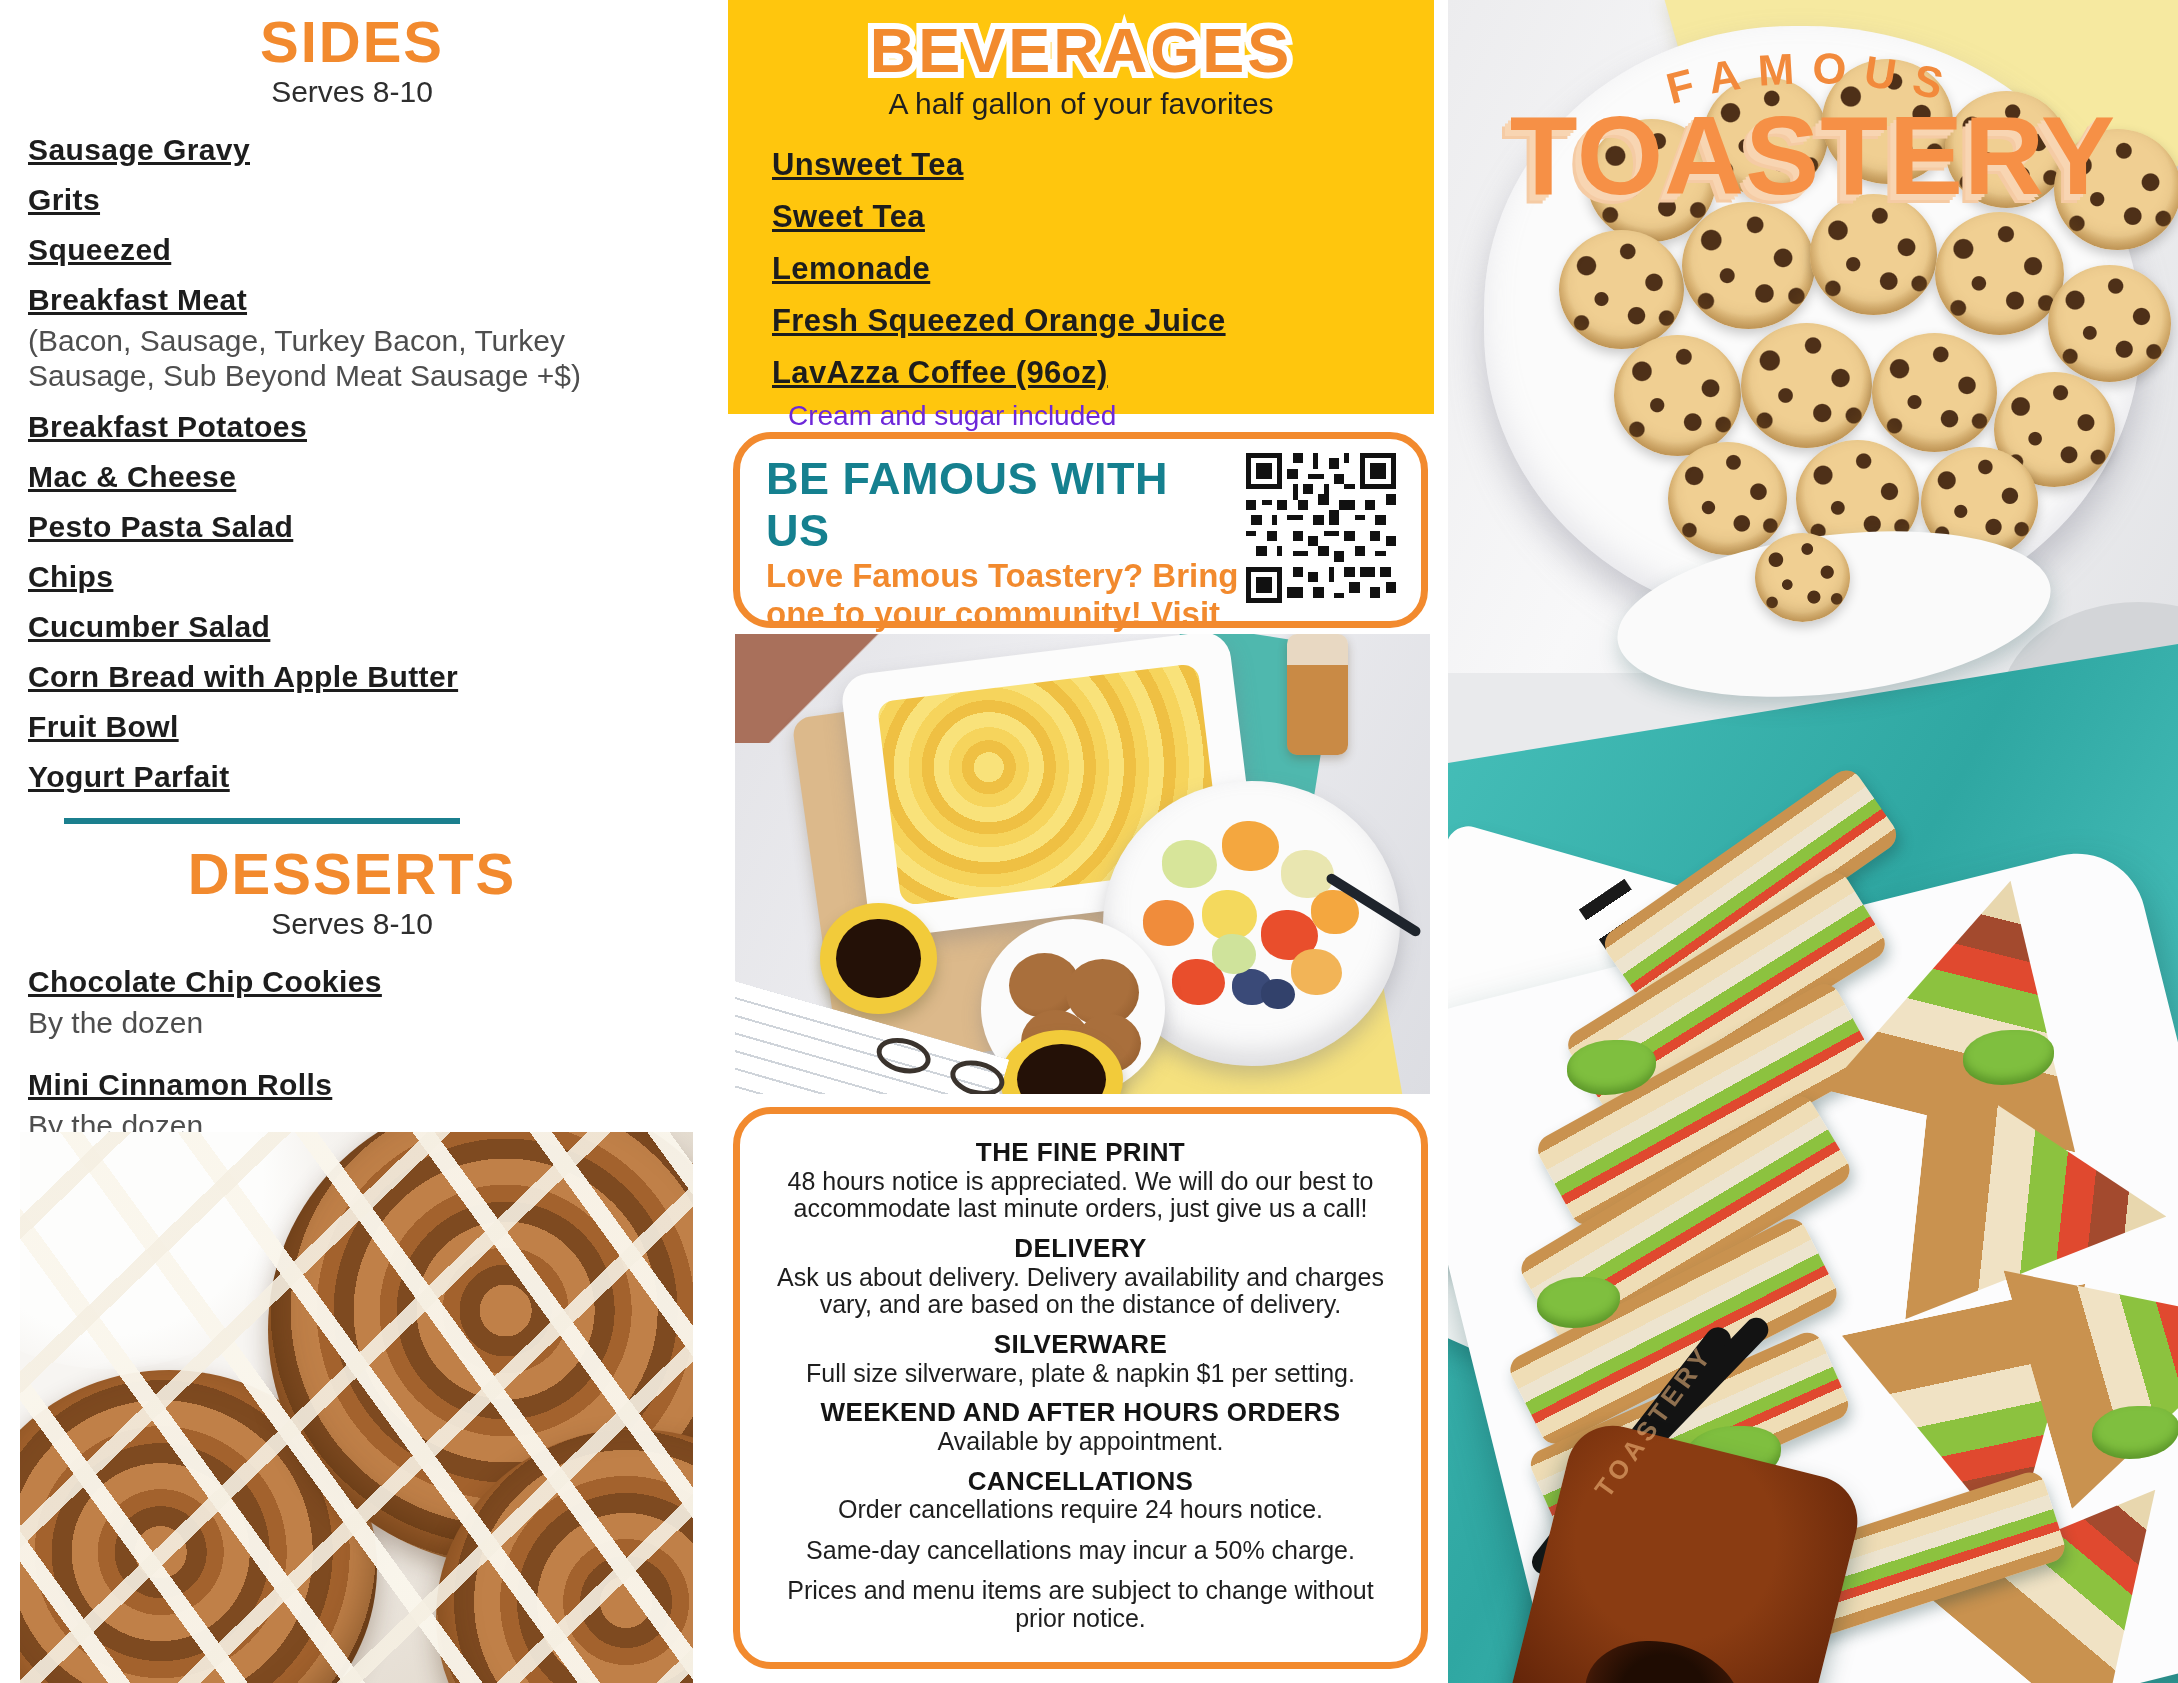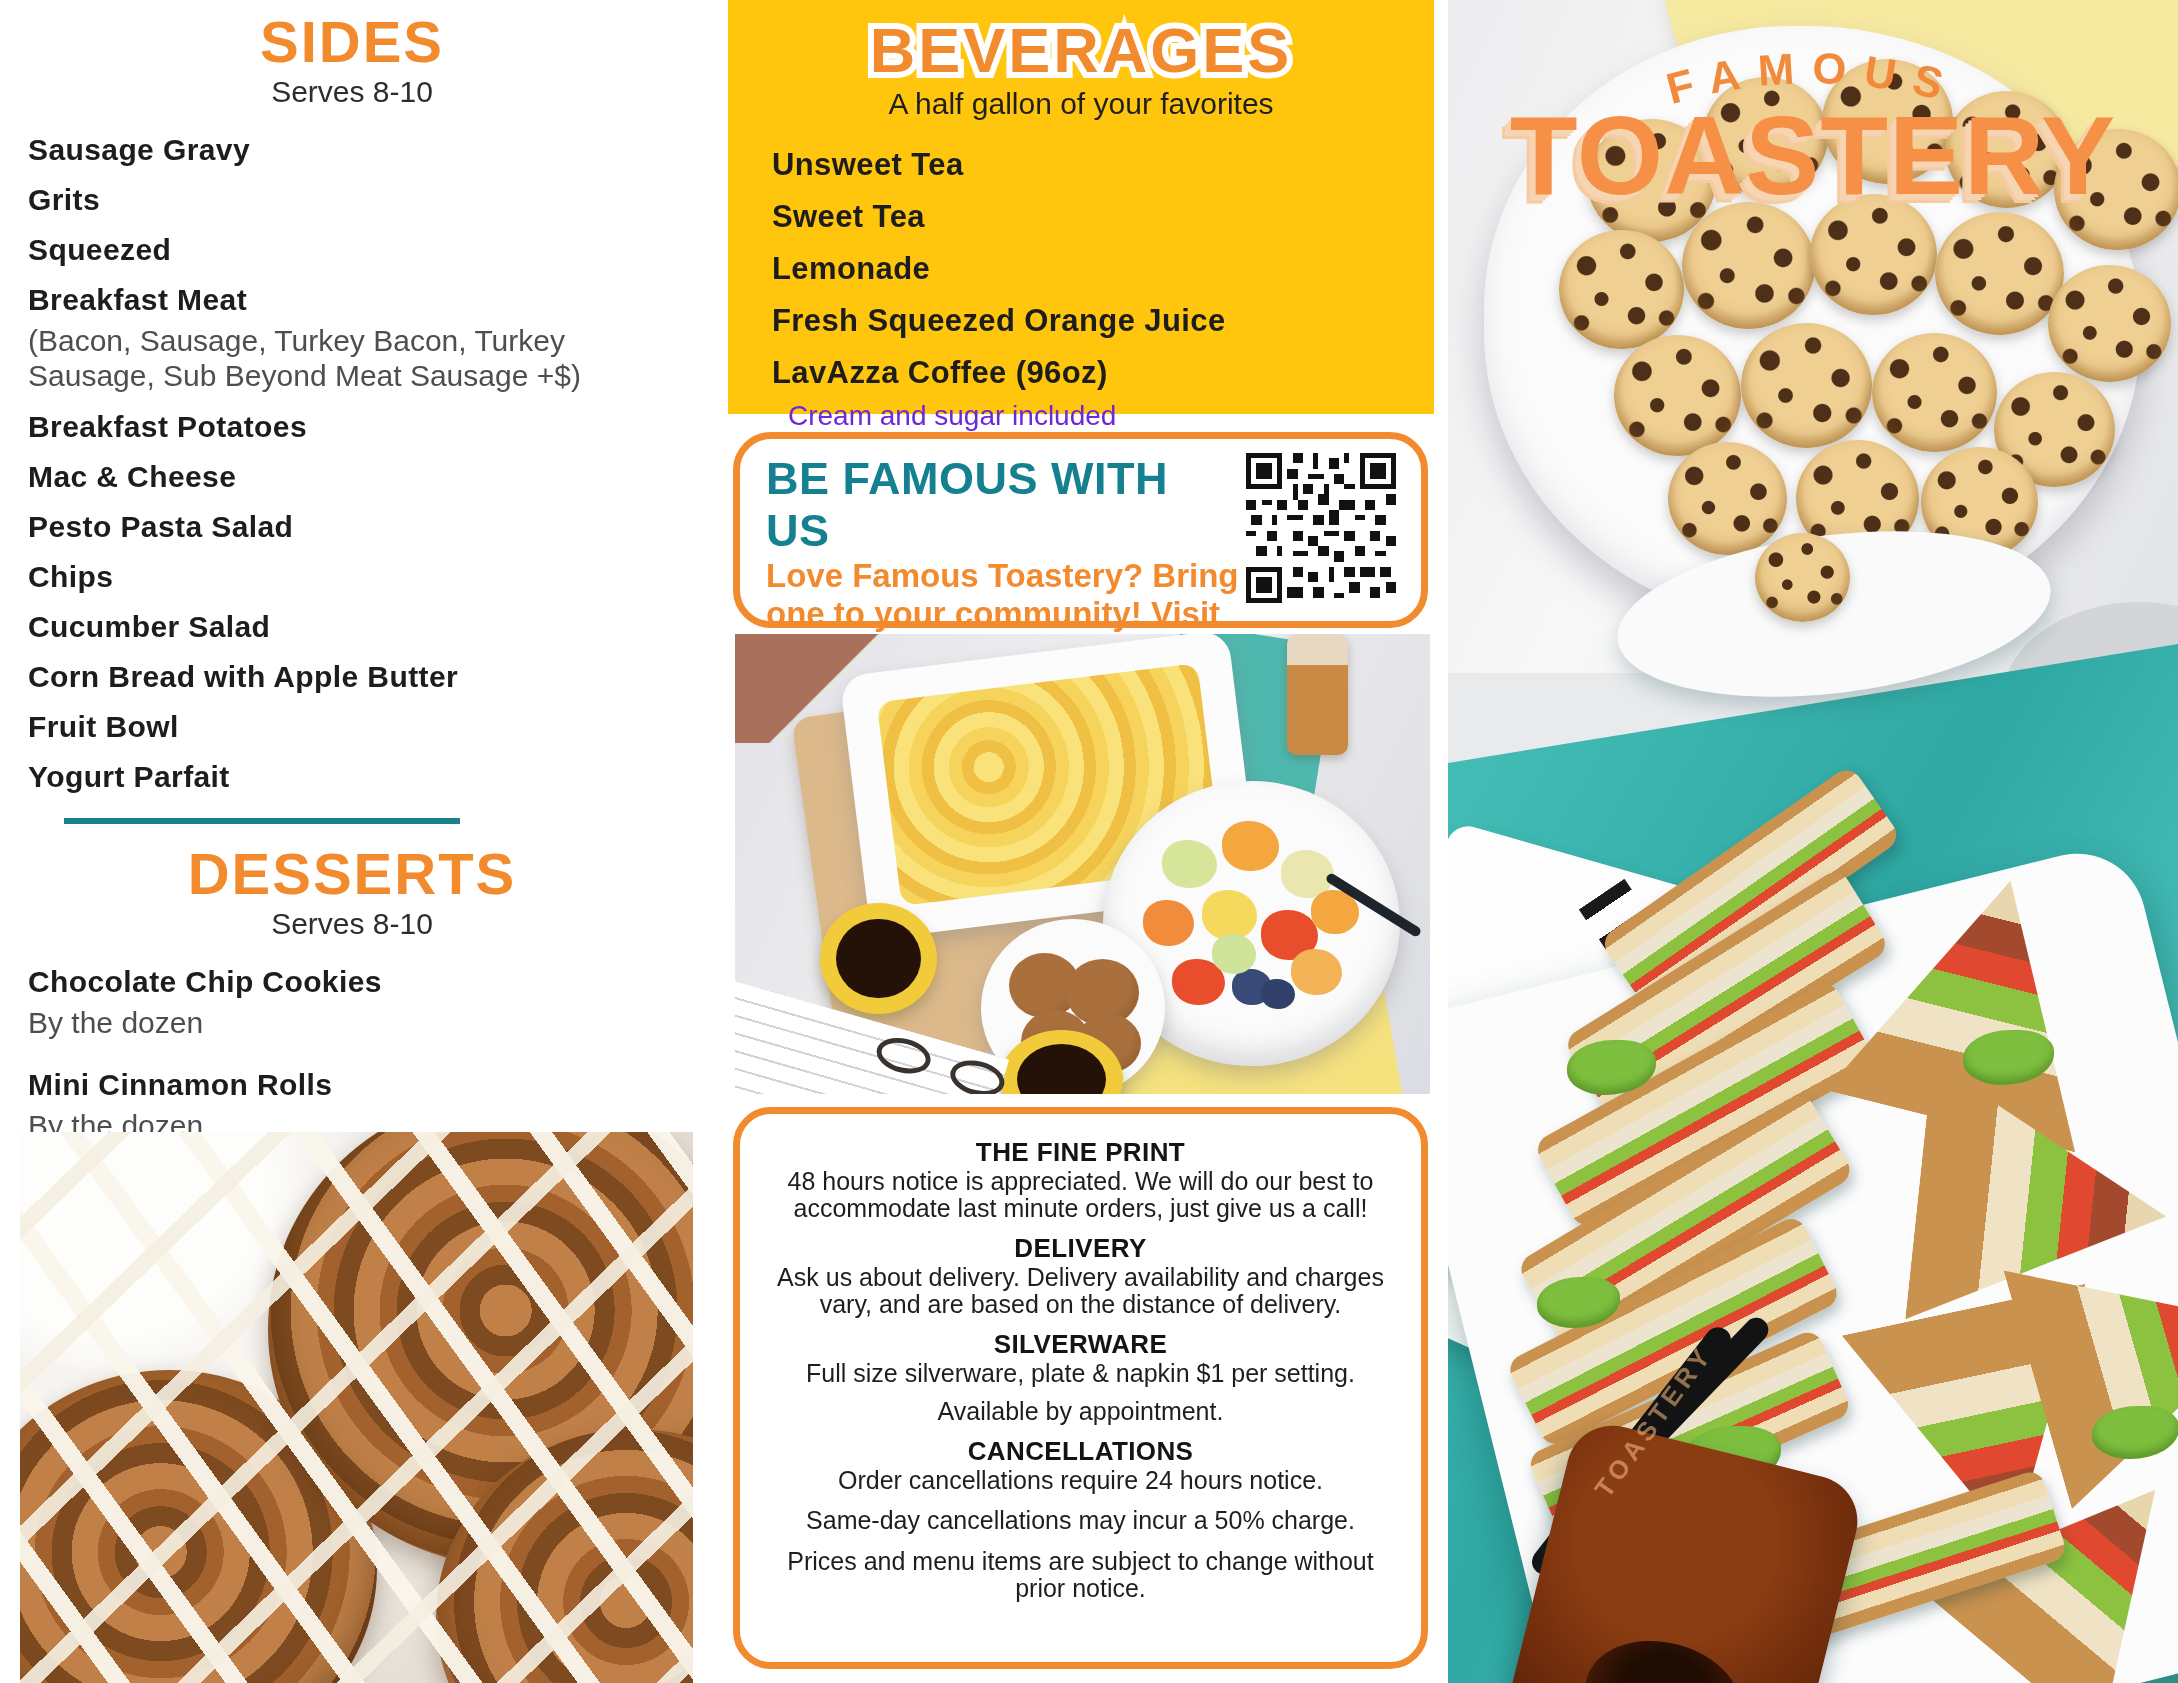--- a/index.html
+++ b/index.html
@@ -8,21 +8,21 @@
     position:relative; background:#ffffff; overflow:hidden;
     font-family:"Liberation Sans","DejaVu Sans",sans-serif; color:#1d1d1d;
   }
 
   
   .col-left { position:absolute; left:28px; top:12px; width:648px; }
   .sec-head { text-align:center; }
   .sec-title { font-size:58px; font-weight:bold; color:#F28A2E; letter-spacing:2px; line-height:1.05; }
   .sec-serves { font-size:30px; color:#2e2e2e; margin-top:2px; }
   .menu-list { margin-top:24px; }
-  .mi-name { font-size:30px; font-weight:bold; color:#1d1d1d; letter-spacing:0.4px; margin-bottom:16px; }
+  .mi-name { font-size:30px; font-weight:bold; color:#1d1d1d; letter-spacing:0.4px; margin-bottom:16px;text-decoration:underline; }
   .mi-note { font-size:30px; color:#4e4e4e; line-height:1.18; margin:-10px 0 16px; white-space:pre-line; }
   .divider { width:396px; height:6px; background:#1B7F8E; margin:24px 0 20px 36px; }
   .dessert-list .mi-name { margin-bottom:6px; }
   .dessert-list .mi { margin-bottom:28px; }
   .dessert-list .mi-note { margin:0; }
 
   
   .photo-rolls { position:absolute; left:20px; top:1132px; width:673px; height:551px; overflow:hidden;
     background: radial-gradient(circle at 12% 18%, #f7f5f2 0 30%, #ece7e0 55%, #ddd2c2 100%); }
   .roll { position:absolute; border-radius:50%;
@@ -416,20 +416,21 @@
         <div class="fp-head">DELIVERY</div>
         <div class="fp-body">Ask us about delivery. Delivery availability and charges vary, and are based on the distance of delivery.</div>
       </div>
 
       <div class="fp-sec">
         <div class="fp-head">SILVERWARE</div>
         <div class="fp-body">Full size silverware, plate &amp; napkin $1 per setting.</div>
       </div>
 
       <div class="fp-sec">
+        <div class="fp-head">WEEKEND AND AFTER HOURS ORDERS</div>
         <div class="fp-body">Available by appointment.</div>
       </div>
 
       <div class="fp-sec">
         <div class="fp-head">CANCELLATIONS</div>
         <div class="fp-body">Order cancellations require 24 hours notice.</div>
       </div>
     </div>
   <div>
 

